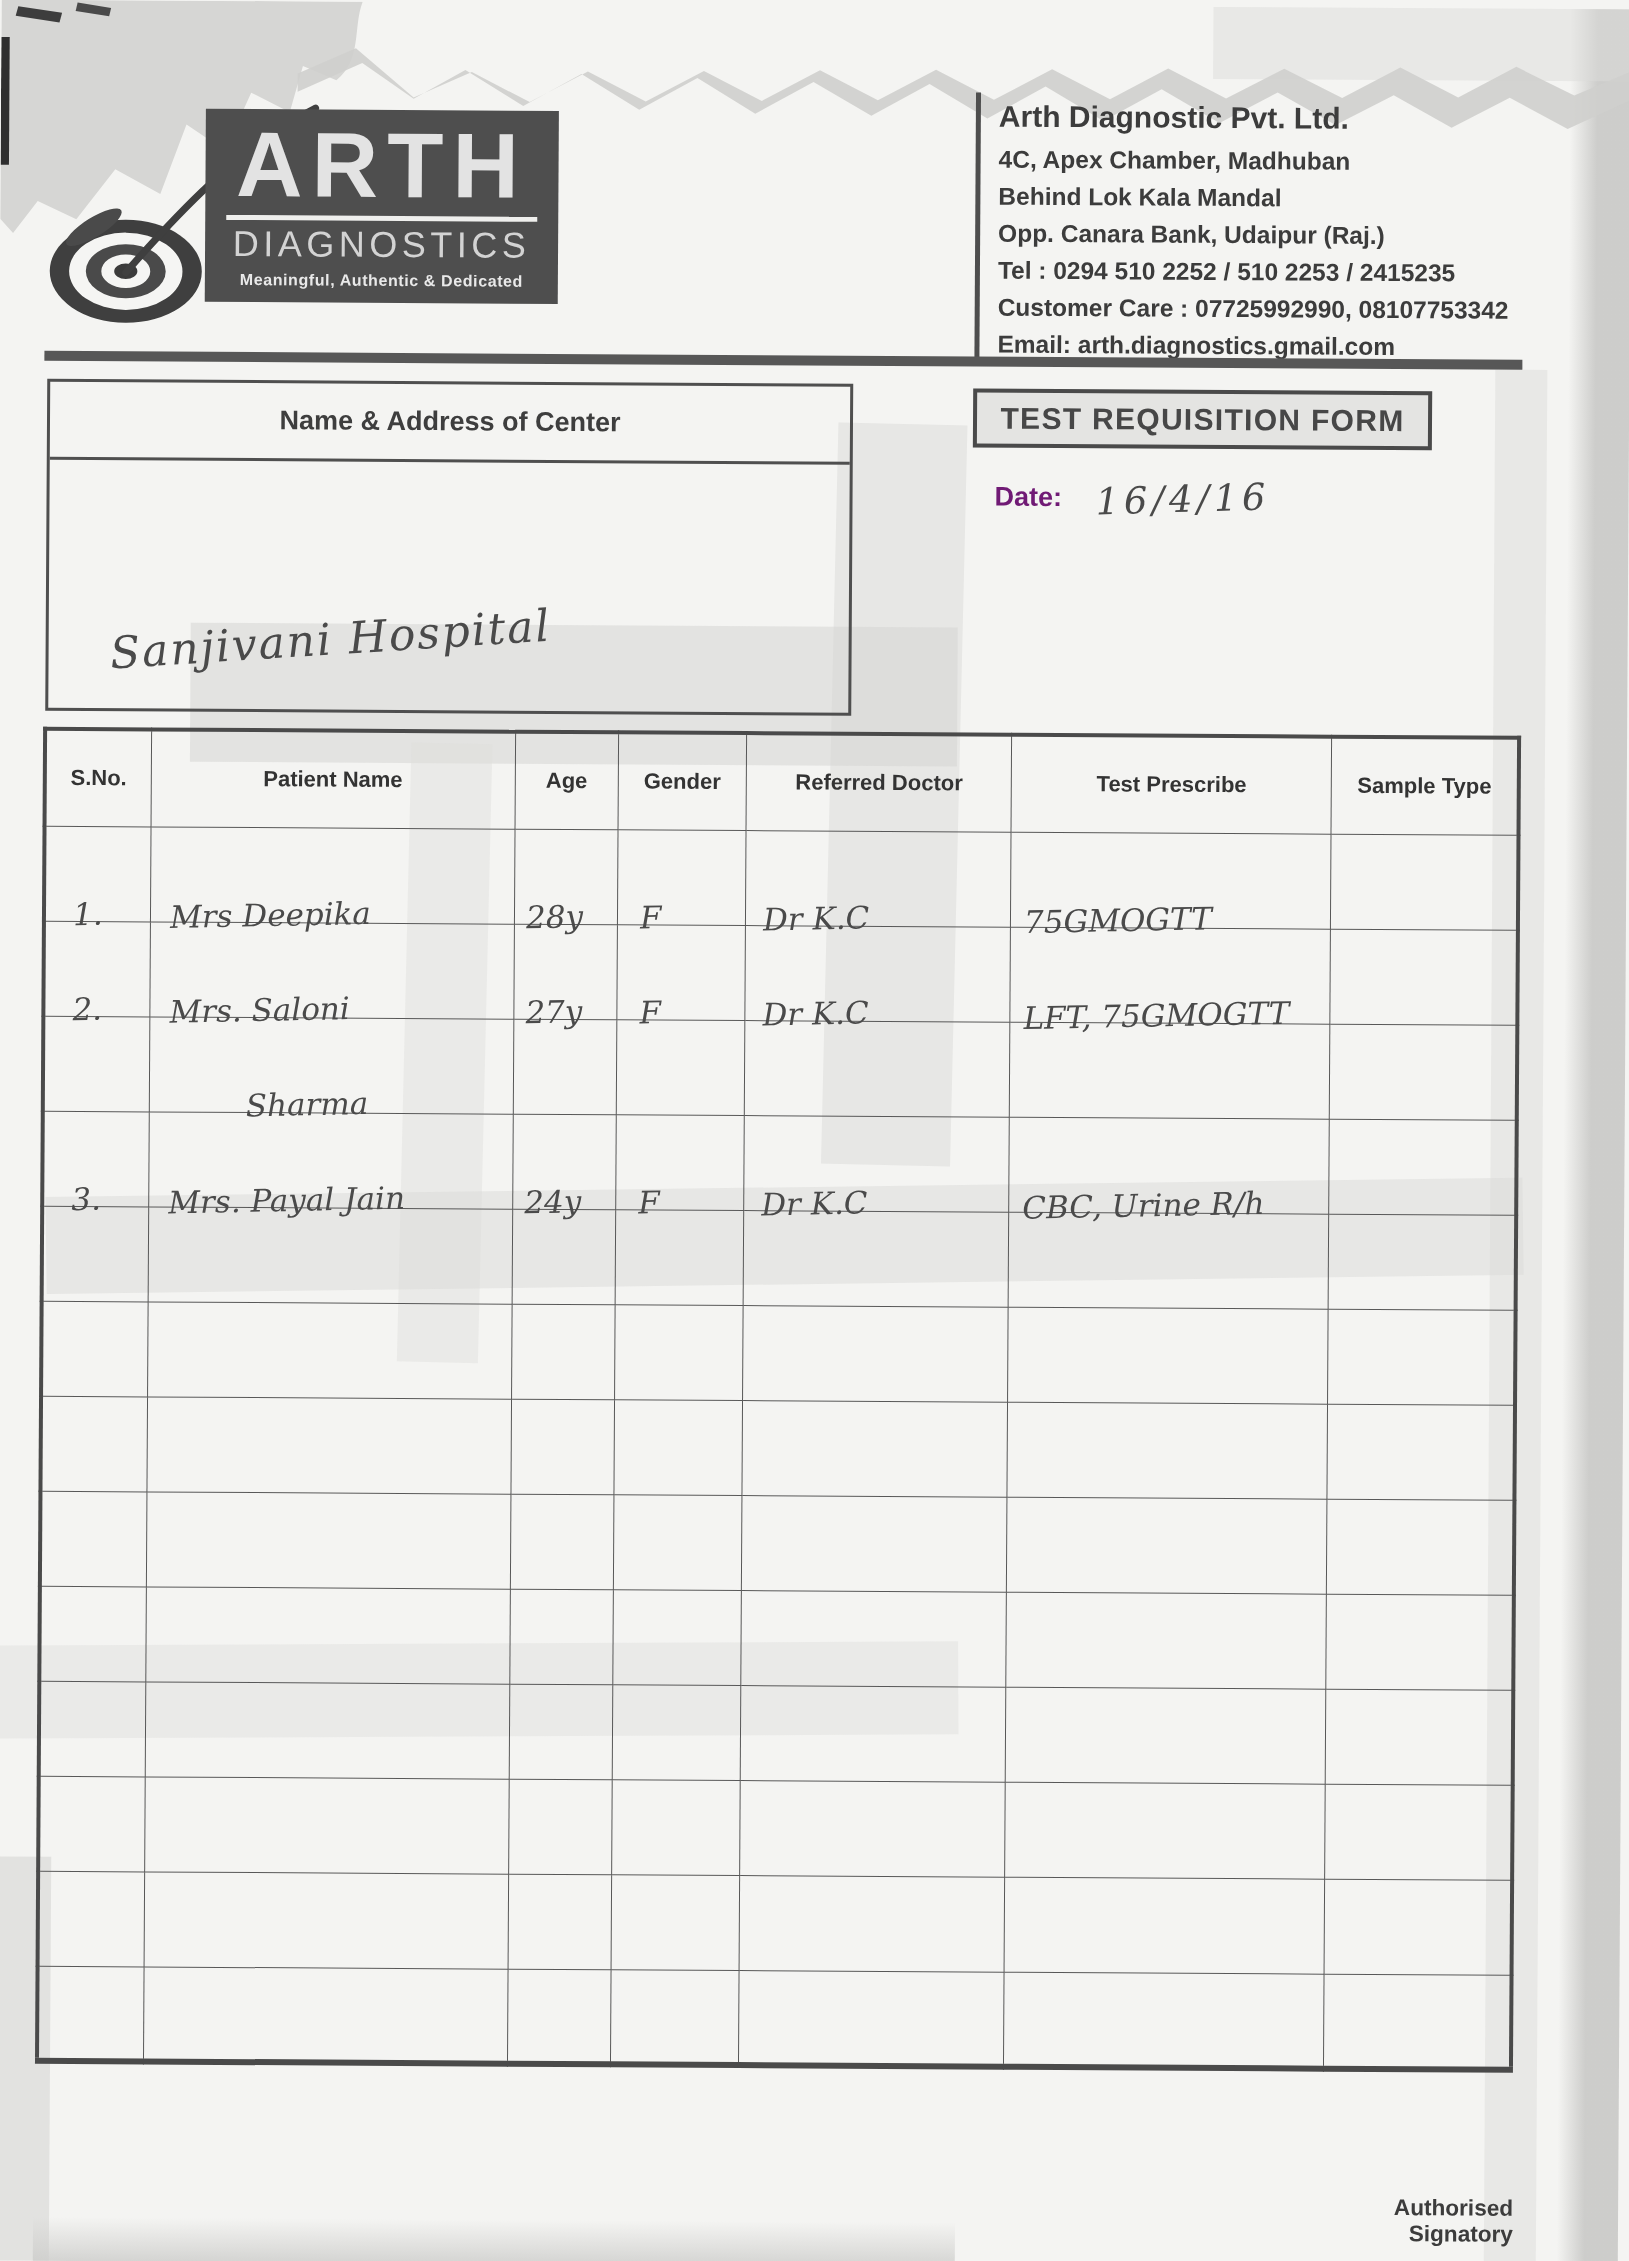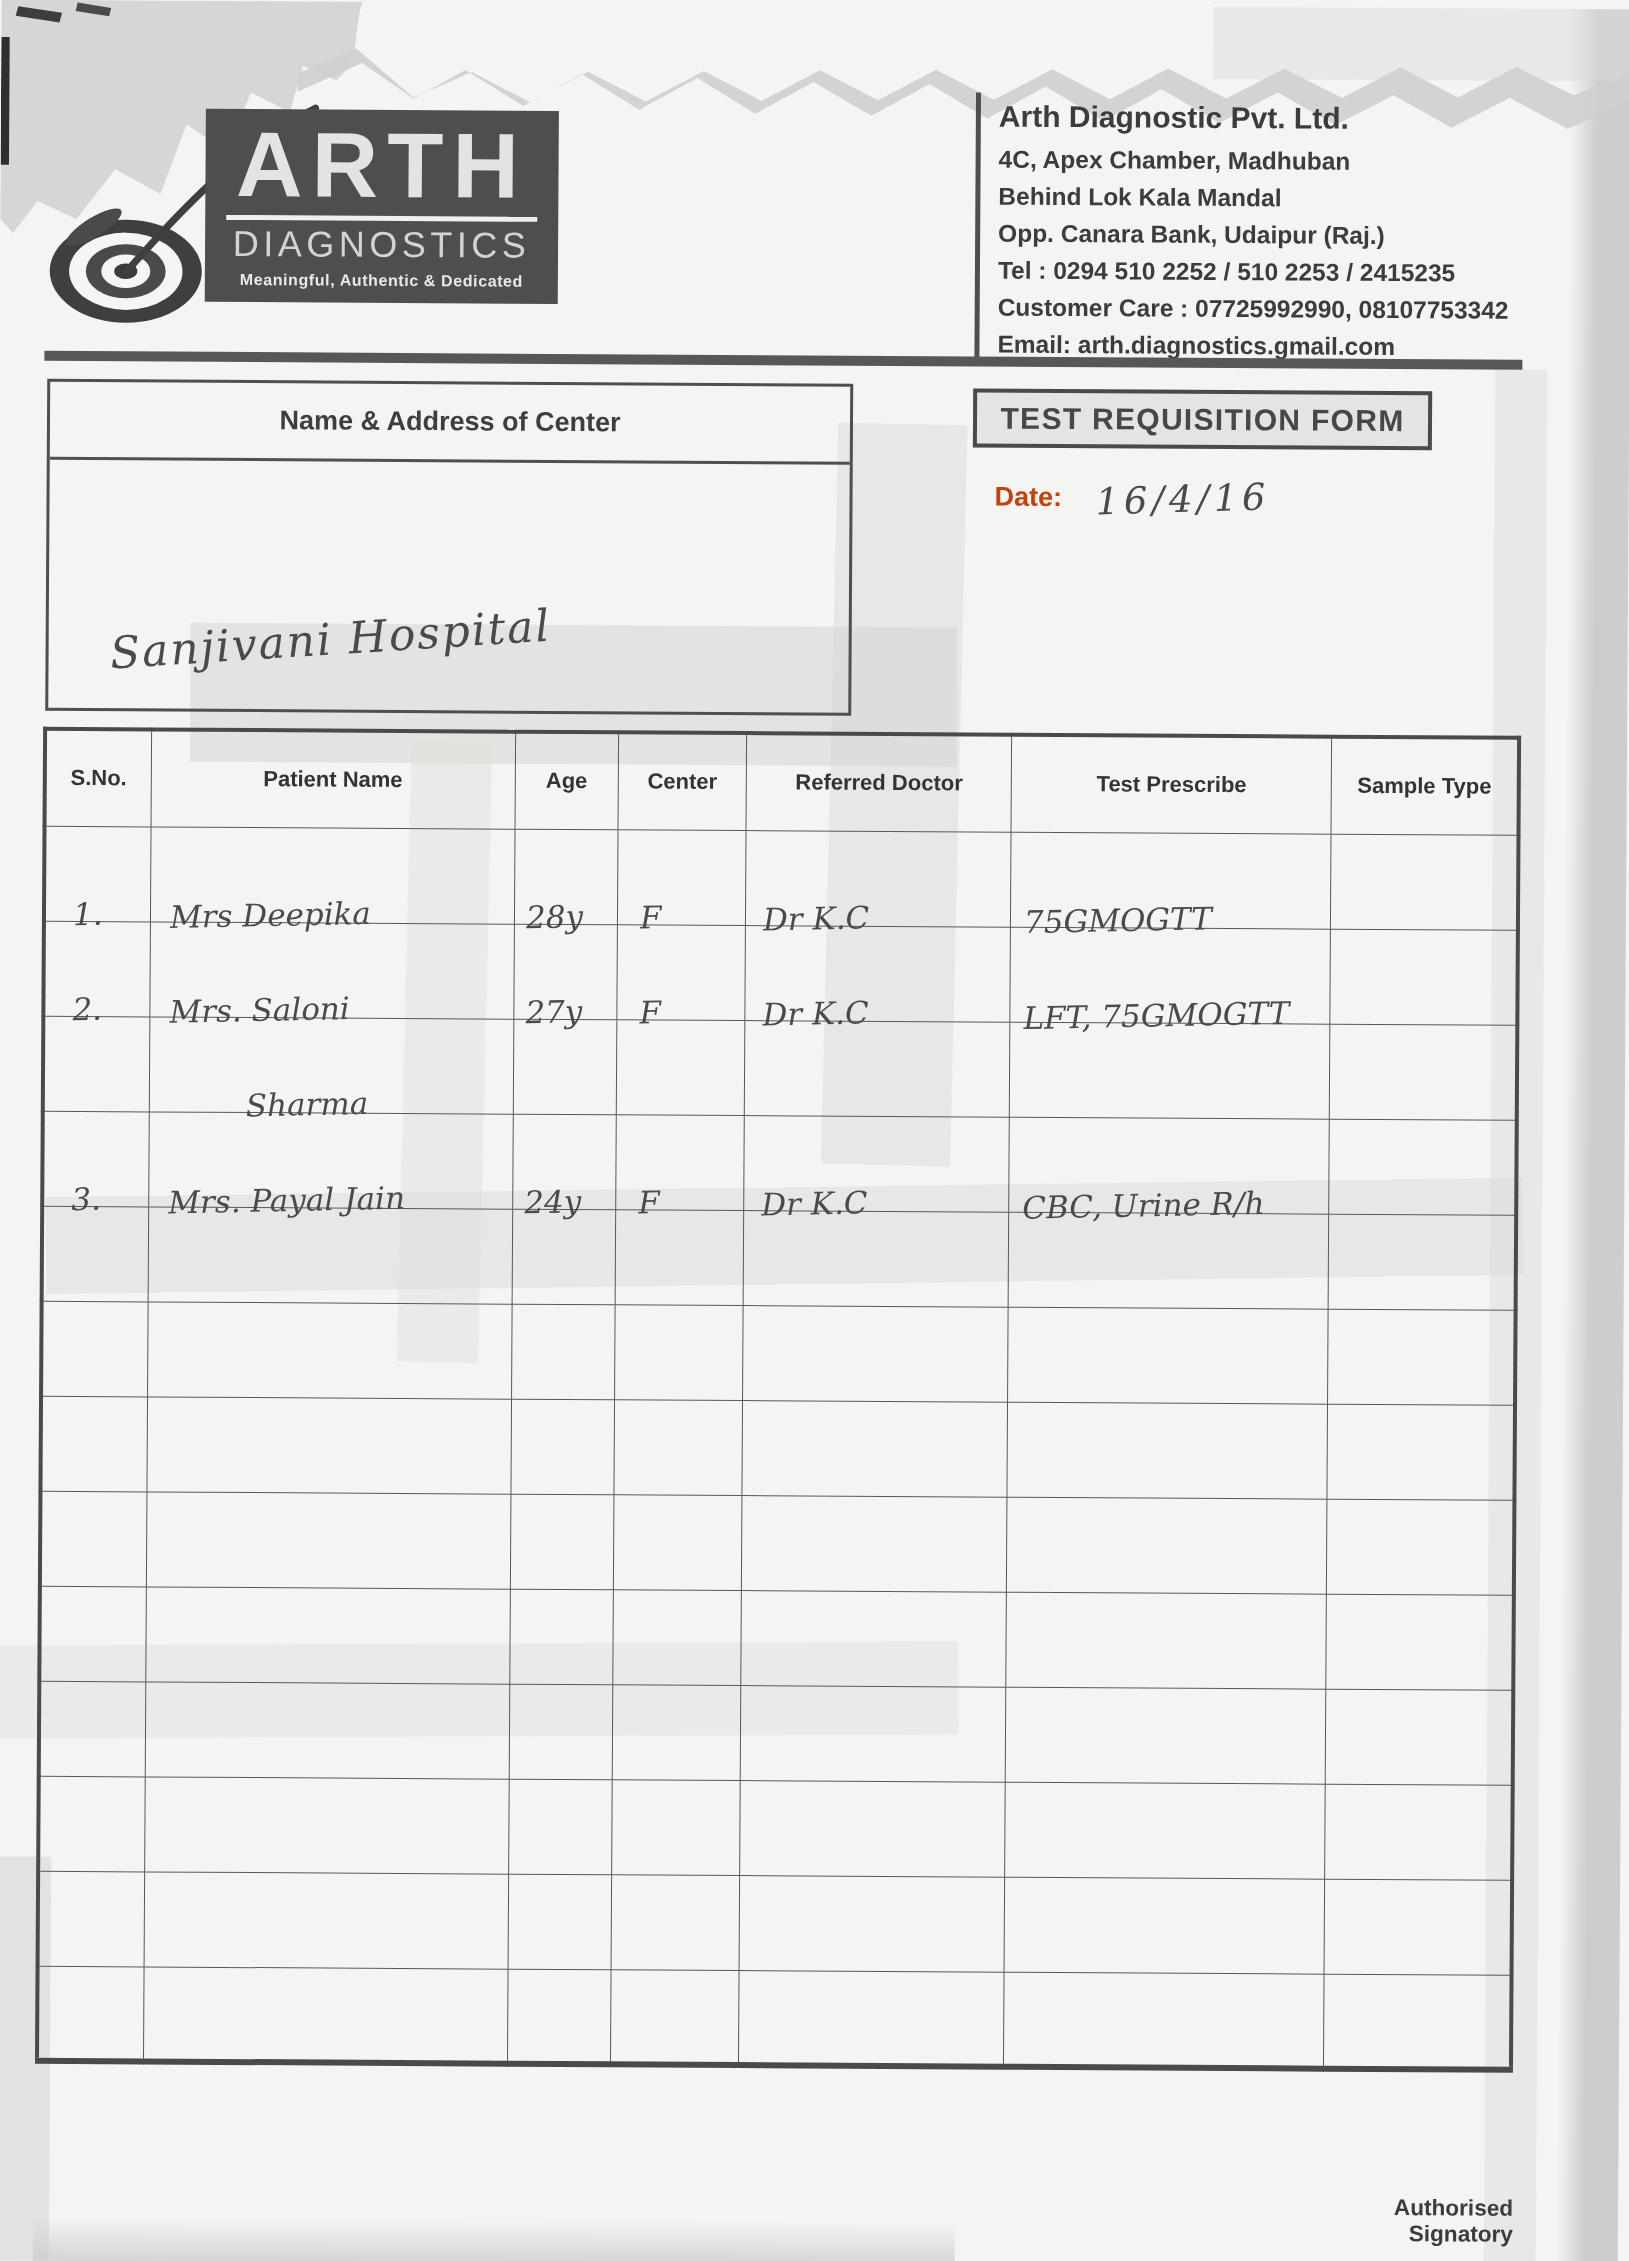--- a/index.html
+++ b/index.html
@@ -47,21 +47,21 @@
     display:flex; align-items:center; justify-content:center;
     font-size:27px; font-weight:bold; color:#3e3e3e; }
   .center-box-body { position:relative; height:246px; }
 
   
   .trf-box { position:absolute; left:974px; top:383px; width:459px; height:59px;
     border:4.5px solid #4a4a4a; box-sizing:border-box; background:#e4e4e2;
     display:flex; align-items:center; justify-content:center;
     font-size:30px; font-weight:bold; letter-spacing:1.3px; color:#474747; }
   .date-row { position:absolute; left:996px; top:466px; }
-  .date-label { font-size:27px; font-weight:bold; color:#c2410c; }
+  .date-label { font-size:27px; font-weight:bold; color:#701a75; }
 
   
   .hw { font-family:"DejaVu Serif", serif; font-style:italic; color:#4a4a4a;
     display:inline-block; white-space:nowrap; }
   .hw-hospital { position:absolute; left:61px; top:152px; font-size:44px; letter-spacing:1.9px;
     transform:rotate(-4deg); }
   .hw-date { font-size:37px; letter-spacing:4.5px; margin-left:31px; transform:rotate(-2deg) translateY(5.2px); }
   .cell-hw { font-size:31px; transform:translateY(30%) rotate(-1.5deg); }
   .hw-cont { padding-left:77px; }
 
@@ -161,21 +161,21 @@
       <col style="width:8.7%">
         <col style="width:18.0%">
         <col style="width:21.7%">
         <col style="width:12.7%">
     </colgroup>
     <thead>
       <tr>
         <th>S.No.</th>
         <th>Patient Name</th>
         <th>Age</th>
-        <th>Center</th>
+        <th>Gender</th>
         <th>Referred Doctor</th>
         <th>Test Prescribe</th>
         <th>Sample Type</th>
       </tr>
     </thead>
     <tbody id="table-body">
       <tr>
         <td class="col-sno"><span class="hw cell-hw">1.</span></td>
         <td class="col-name"><span class="hw cell-hw">Mrs Deepika</span></td>
         <td class="col-age"><span class="hw cell-hw">28y</span></td>

